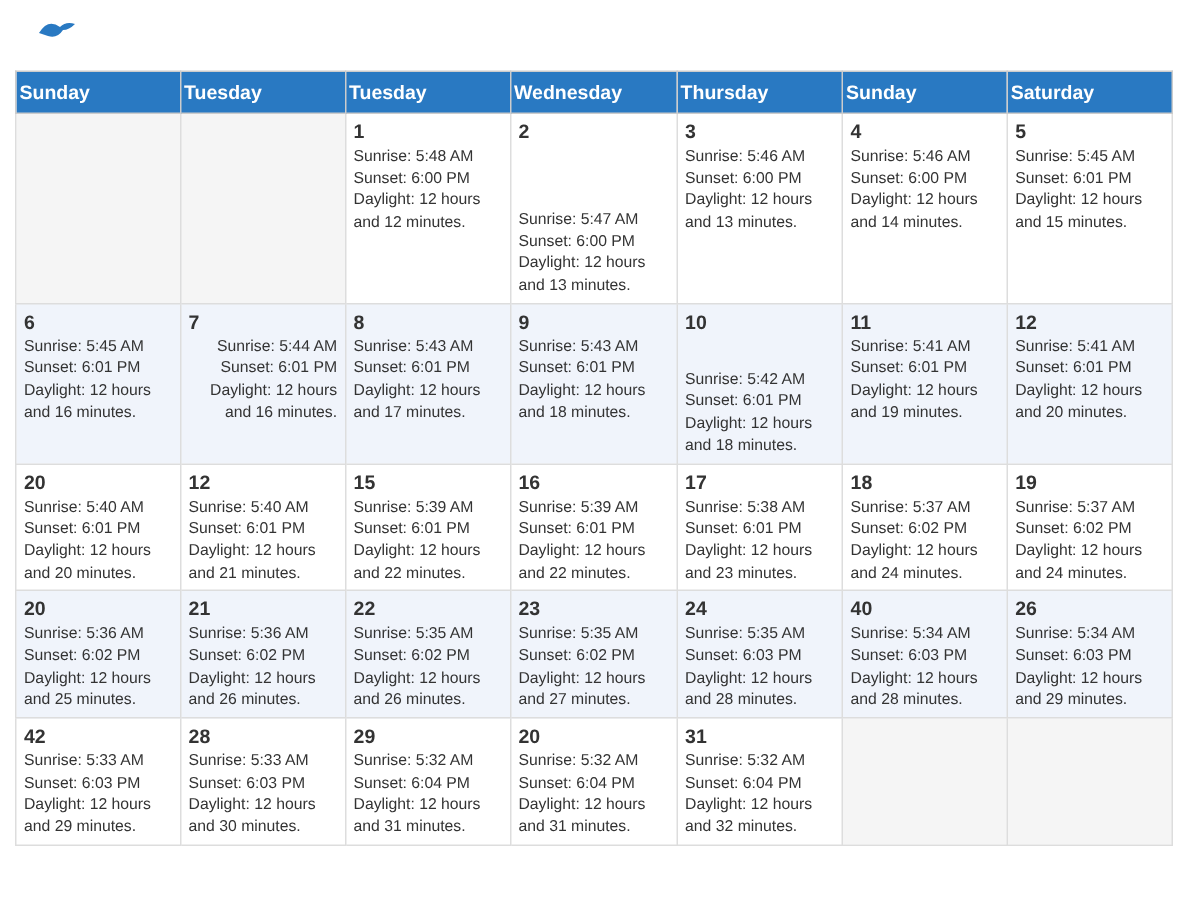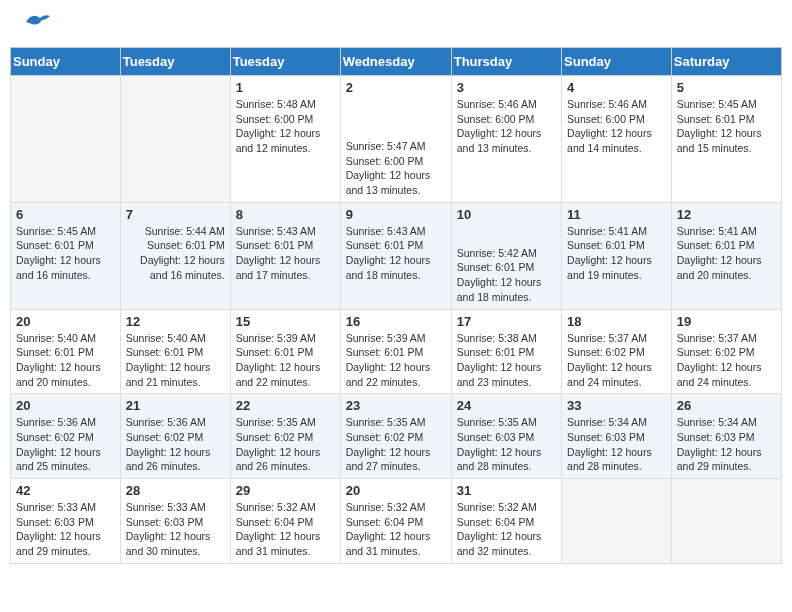--- a/index.html
+++ b/index.html
@@ -296,21 +296,21 @@
 and 27 minutes.</div>
         </td>
         <td>
           <div class="day-number">24</div>
           <div class="day-info" style="white-space: pre-line;">Sunrise: 5:35 AM
 Sunset: 6:03 PM
 Daylight: 12 hours
 and 28 minutes.</div>
         </td>
         <td>
-          <div class="day-number">33</div>
+          <div class="day-number">40</div>
           <div class="day-info" style="white-space: pre-line;">Sunrise: 5:34 AM
 Sunset: 6:03 PM
 Daylight: 12 hours
 and 28 minutes.</div>
         </td>
         <td>
           <div class="day-number">26</div>
           <div class="day-info" style="white-space: pre-line;">Sunrise: 5:34 AM
 Sunset: 6:03 PM
 Daylight: 12 hours

